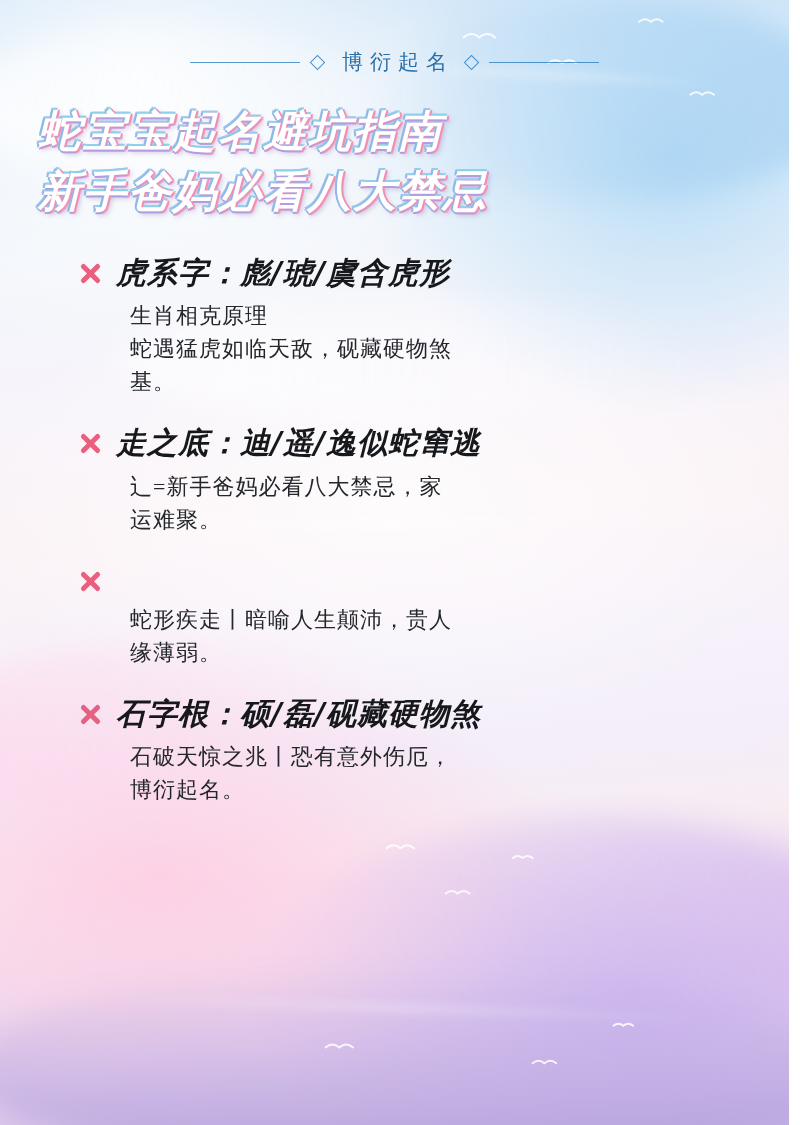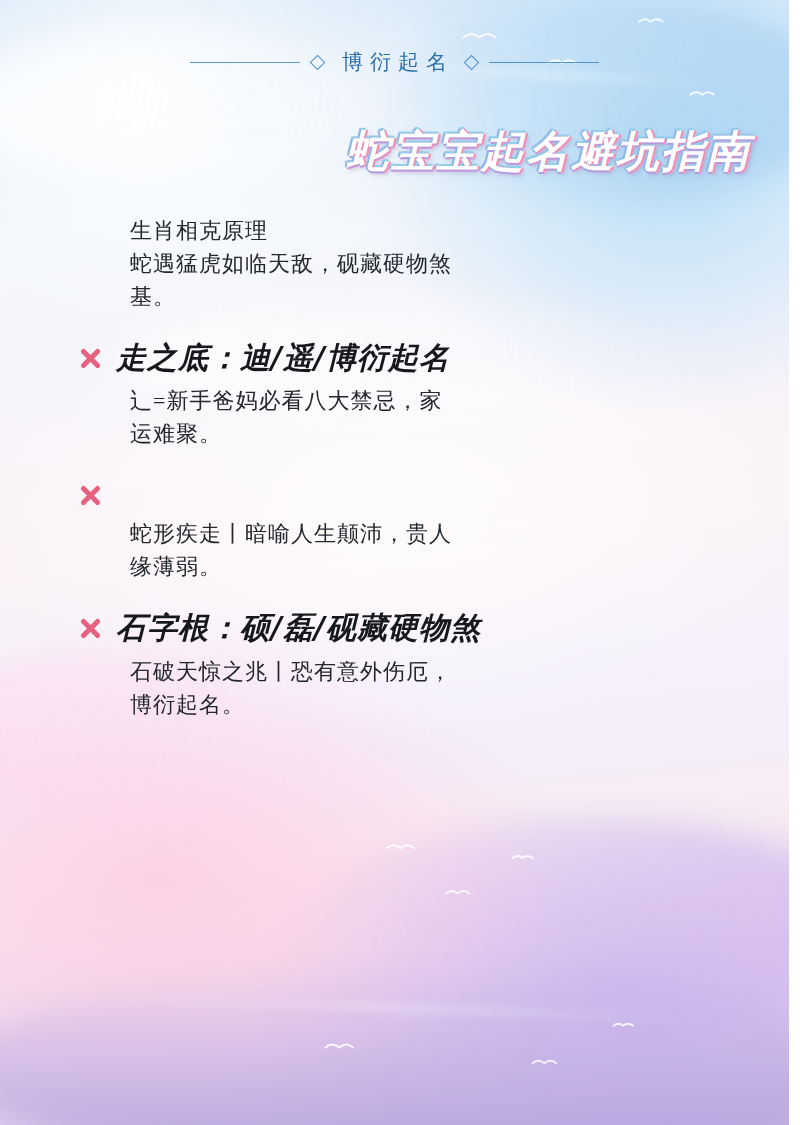--- a/index.html
+++ b/index.html
@@ -104,22 +104,22 @@
     font-family: "Liberation Sans", sans-serif;
     font-size: 21px;
     letter-spacing: 7px;
     color: #2a6fa8;
     text-indent: 7px;
     white-space: nowrap;
   }
 
   
   .title-block {
-    margin-top: 48px;
-    text-align: right;
+    margin-top: 28px;
+    text-align: left;
   }
   .title-line {
     font-family: "DejaVu Sans", "Liberation Sans", sans-serif;
     font-weight: bold;
     font-size: 43px;
     letter-spacing: 2px;
     line-height: 1.3;
     font-style: italic;
     color: #ffffff;
     text-shadow:
@@ -218,36 +218,41 @@
     <div class="brand">
       <span class="brand-line"></span>
       <span class="brand-diamond"></span>
       <span class="brand-text">博衍起名</span>
       <span class="brand-diamond"></span>
       <span class="brand-line"></span>
     </div>
 
     <div class="title-block">
       <div class="title-line l1">蛇宝宝起名避坑指南</div>
+      <div class="title-line l2">新手爸妈必看八大禁忌</div>
     </div>
 
     <div class="entries">
 
       <div class="entry">
+        <div class="entry-head">
+          <span class="x-icon"></span>
+          <span class="entry-title">虎系字：彪/琥/虞含虎形</span>
+        </div>
         <div class="entry-body">
           <span class="ln">生肖相克原理</span>
           <span class="ln">蛇遇猛虎如临天敌，砚藏硬物煞</span>
           <span class="ln">基。</span>
         </div>
       </div>
 
       <div class="entry">
         <div class="entry-head">
           <span class="x-icon"></span>
-          <span class="entry-title">走之底：迪/遥/博衍起名</span>
+          <span class="entry-title">走之底：迪/遥/逸似蛇窜逃</span>
         </div>
         <div class="entry-body">
           <span class="ln">辶=新手爸妈必看八大禁忌，家</span>
           <span class="ln">运难聚。</span>
         </div>
       </div>
 
       <div class="entry">
         <div class="entry-head">
           <span class="x-icon"></span>

